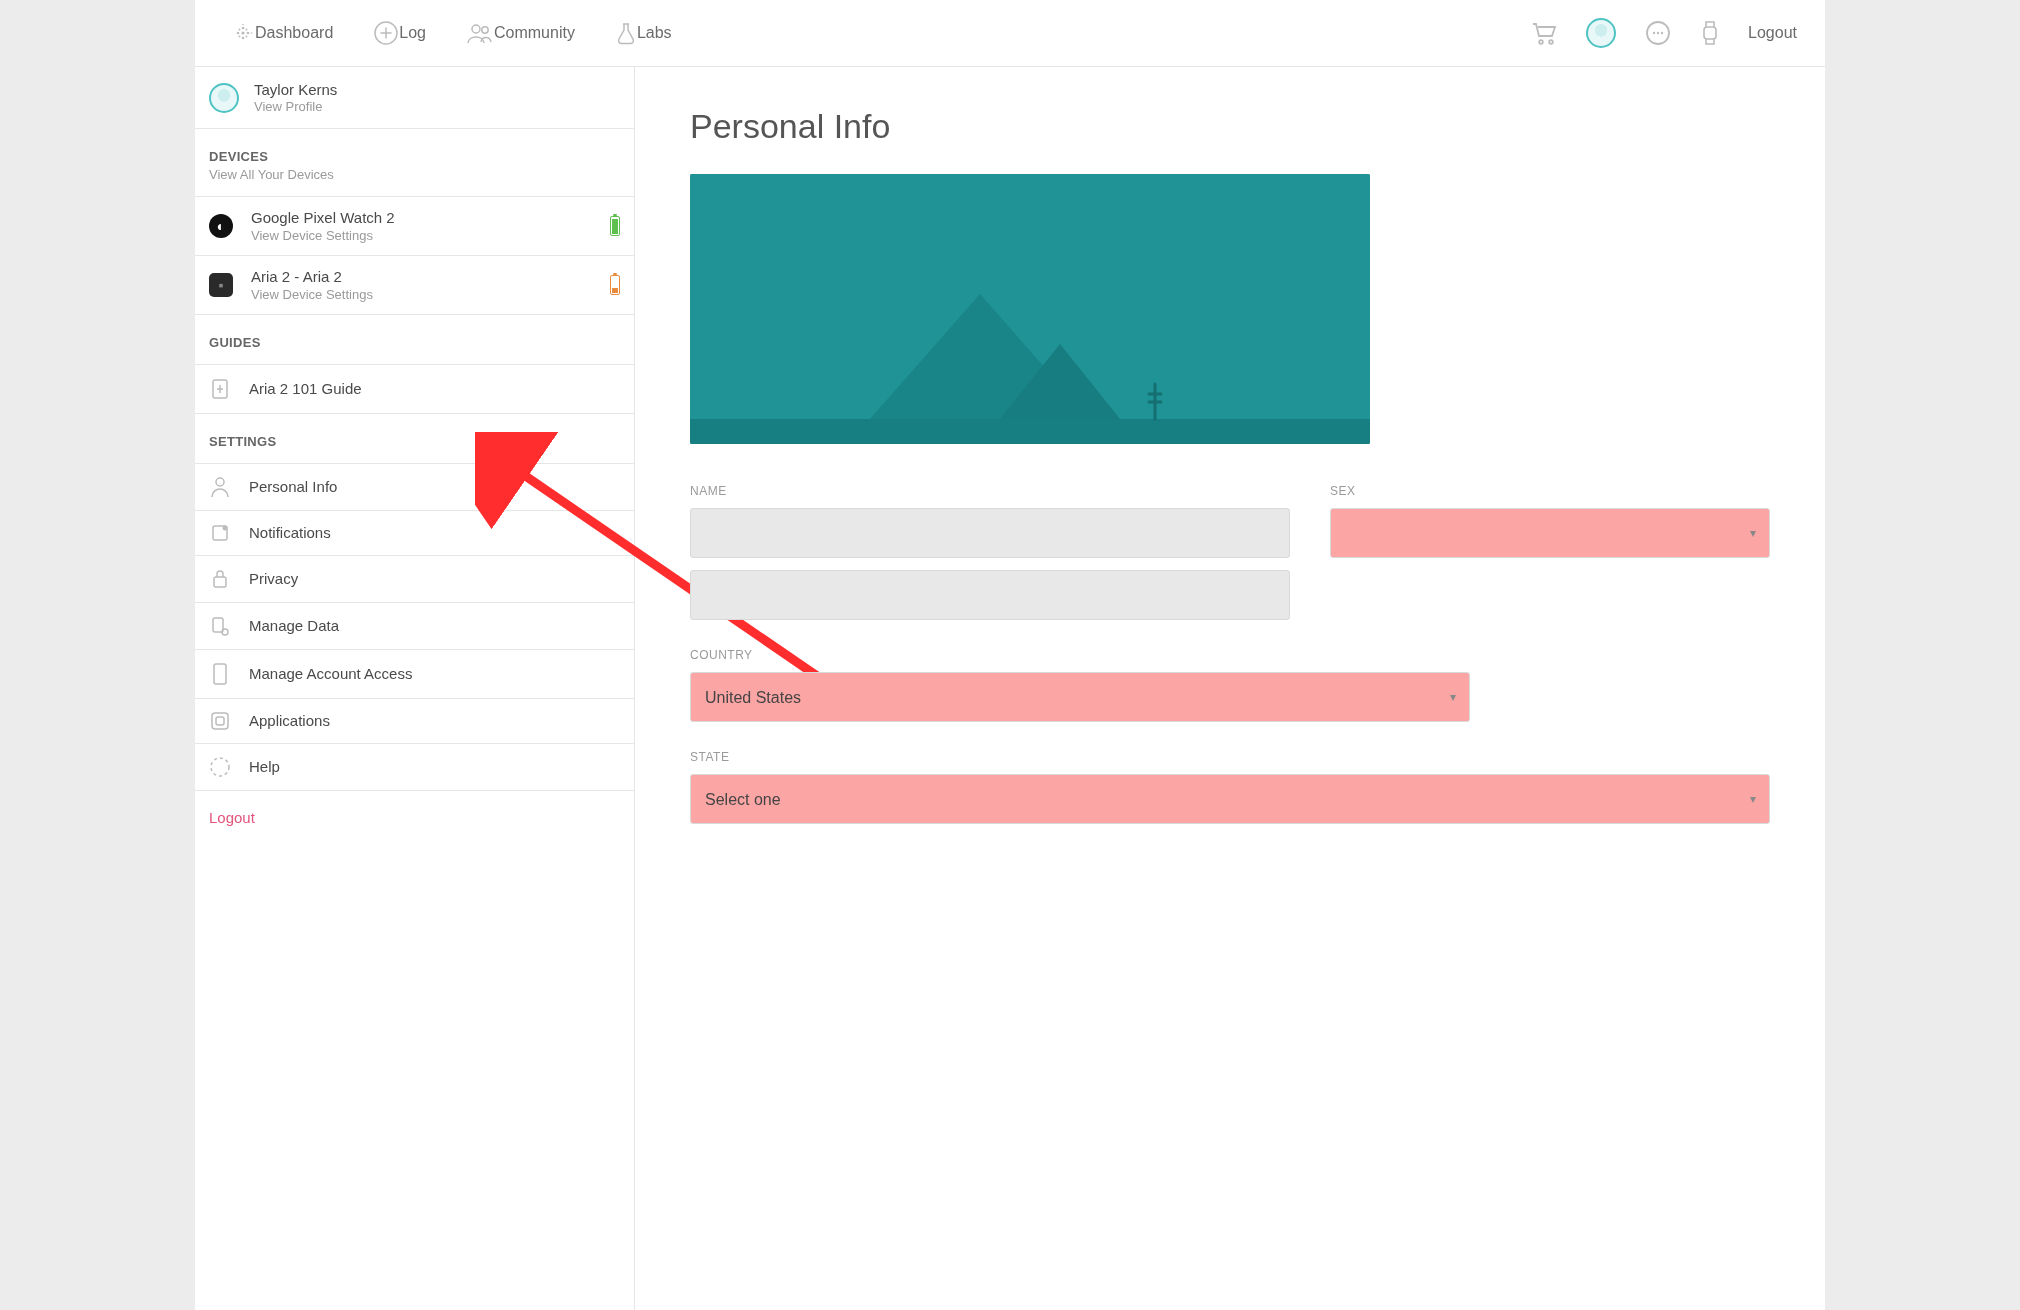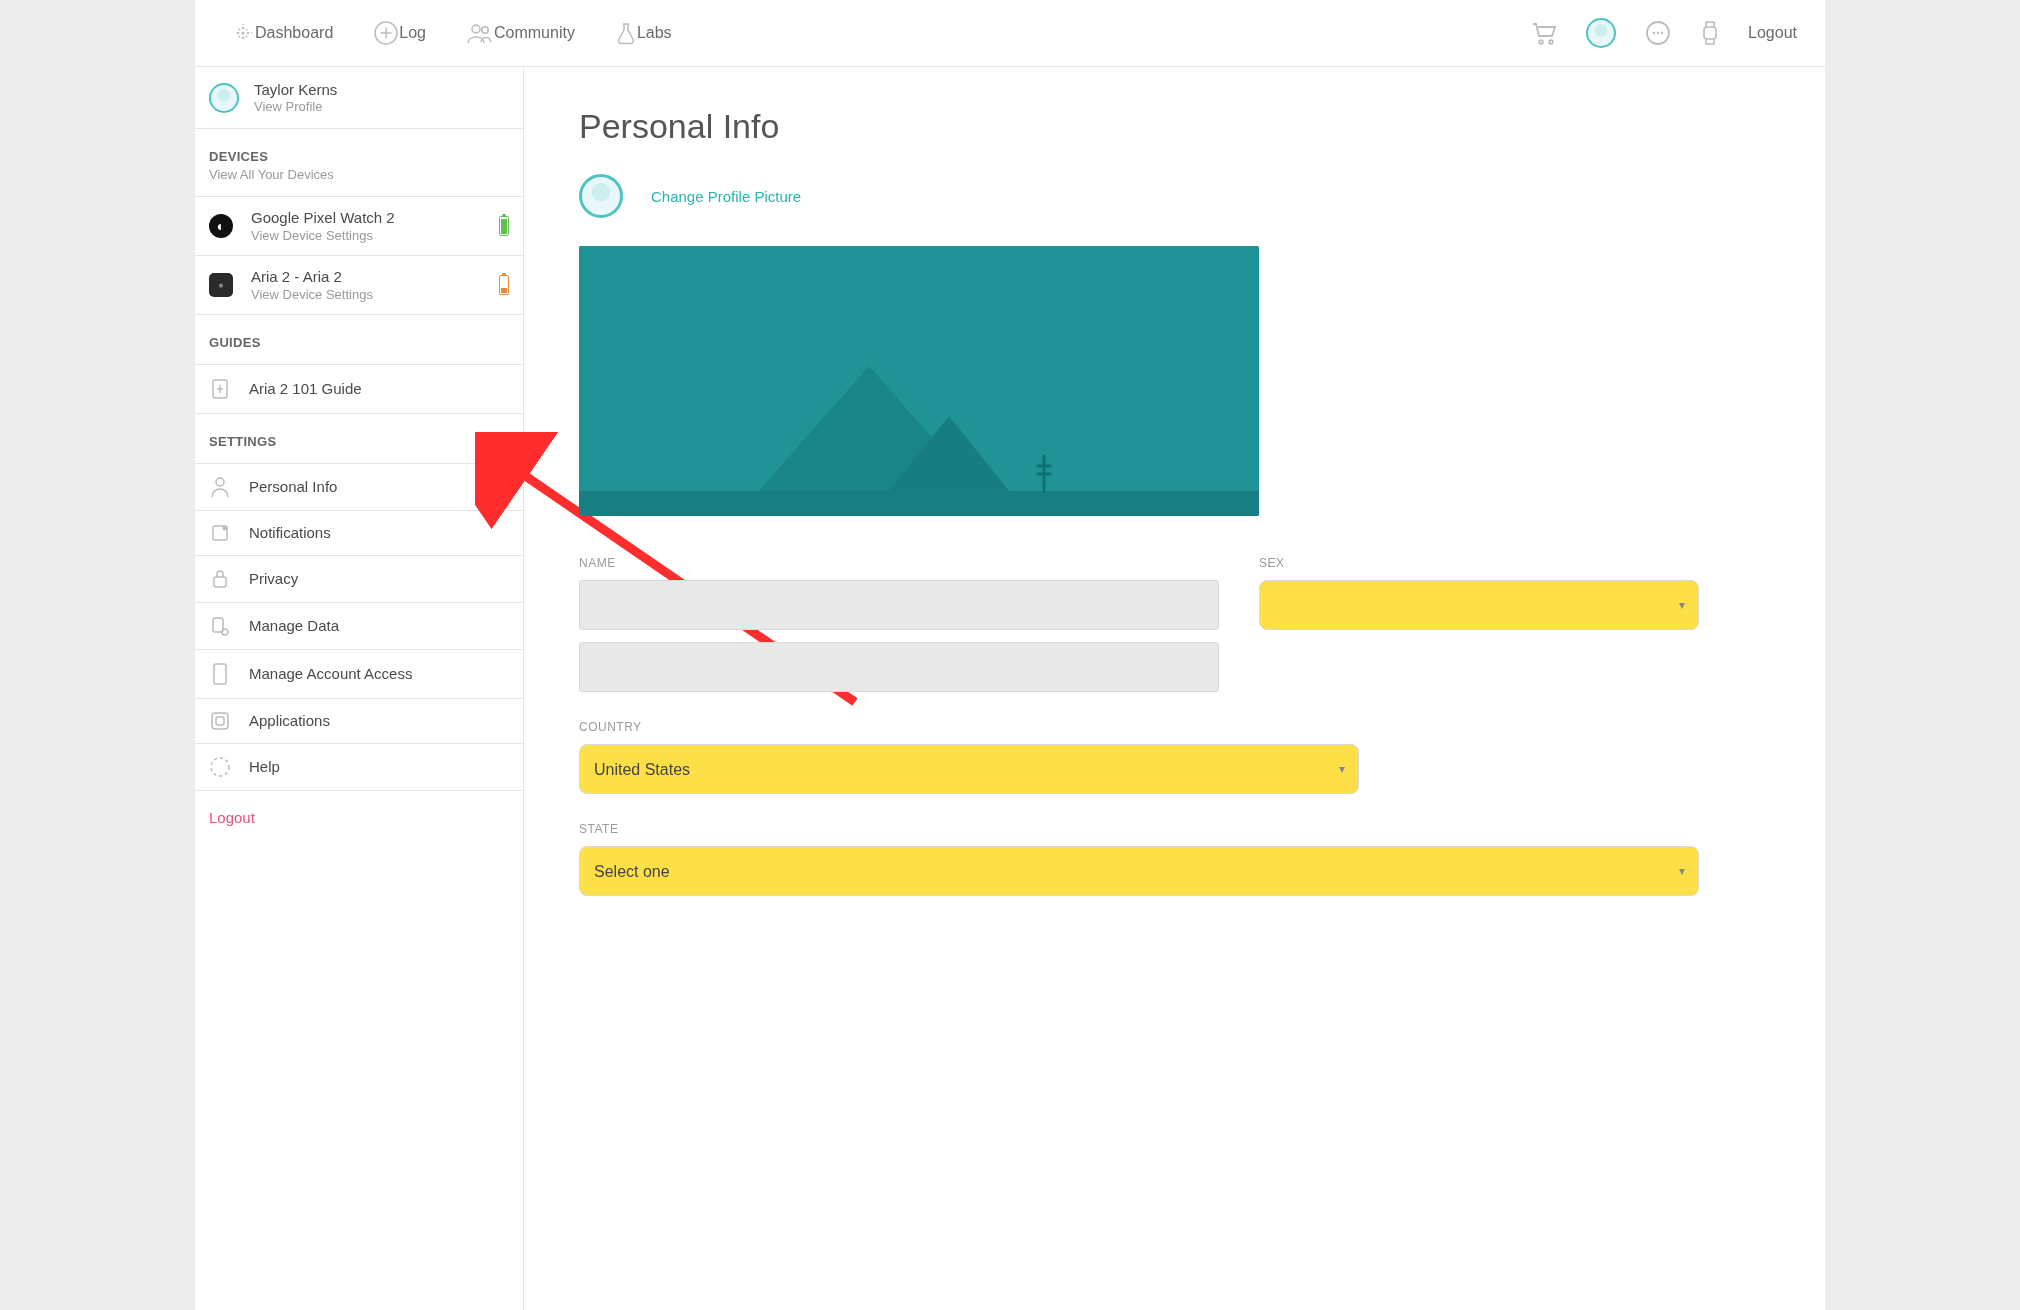--- a/index.html
+++ b/index.html
@@ -52,21 +52,21 @@
     display:flex;align-items:center;justify-content:center;
   }
   .avatar-circle.big{width:44px;height:44px;border-width:3px;}
   
   .body{
     display:flex;
     background:#fff;
     min-height:1243px;
   }
   .sidebar{
-    width:329px;
+    width:440px;
     border-right:1px solid var(--border);
     background:#fff;
     position:relative;
   }
   .profile-row{
     display:flex;align-items:center;gap:15px;
     padding:14px 14px;border-bottom:1px solid var(--border);
   }
   .profile-row .name{font-size:15px;color:var(--text-dark);line-height:1.2;}
   .profile-row .sub{font-size:13px;color:var(--text-light);}
@@ -138,21 +138,21 @@
   .select{
     background:#e8e8e8;
     appearance:none;-webkit-appearance:none;
     position:relative;
   }
   .select-wrap{position:relative;}
   .select-wrap::after{
     content:'▾';position:absolute;right:14px;top:50%;transform:translateY(-50%);
     color:#888;font-size:12px;pointer-events:none;
   }
-  .select.white,.select-wrap.white .select{background:#fde047;border-radius:8px;}
+  .select.white,.select-wrap.white .select{background:#fca5a5;}
   .stack>.input+.input{margin-top:12px;}
   .birthday-row{display:flex;gap:18px;}
   .birthday-row .select-wrap,.birthday-row .input{flex:1;}
   .birthday-row .input{max-width:360px;}
   .change-link-side{padding-top:0;white-space:nowrap;}
   
   .red-arrow{
     position:absolute;pointer-events:none;
     left:280px;top:365px;width:400px;height:280px;
   }
@@ -382,24 +382,20 @@
             <polygon points="0,0 18,7 0,14" fill="#ff2d2d"></polygon>
           </marker>
         </defs>
         <line x1="380" y1="270" x2="30" y2="30" stroke="#ff2d2d" stroke-width="9" marker-end="url(#ah)"></line>
       </svg>
     </div>
 
     <div class="main">
       <h1 class="page-title">Personal Info</h1>
 
-      <div class="pic-row">
-        <span class="avatar-circle big"></span>
-        <span class="teal-link">Change Profile Picture</span>
-      </div>
 
       <div class="cover">
         <svg viewBox="0 0 680 270" preserveAspectRatio="none">
           <rect width="680" height="270" fill="#1f9396"></rect>
           <rect y="245" width="680" height="25" fill="#177f82"></rect>
           <polygon points="180,245 290,120 400,245" fill="#1a8588"></polygon>
           <polygon points="310,245 370,170 430,245" fill="#187d80"></polygon>
           <path d="M465 245v-25m-6 8h12m-12-8h12m-6-10v10" stroke="#156f71" stroke-width="3" fill="none" stroke-linecap="round"></path>
         </svg>
       </div>

